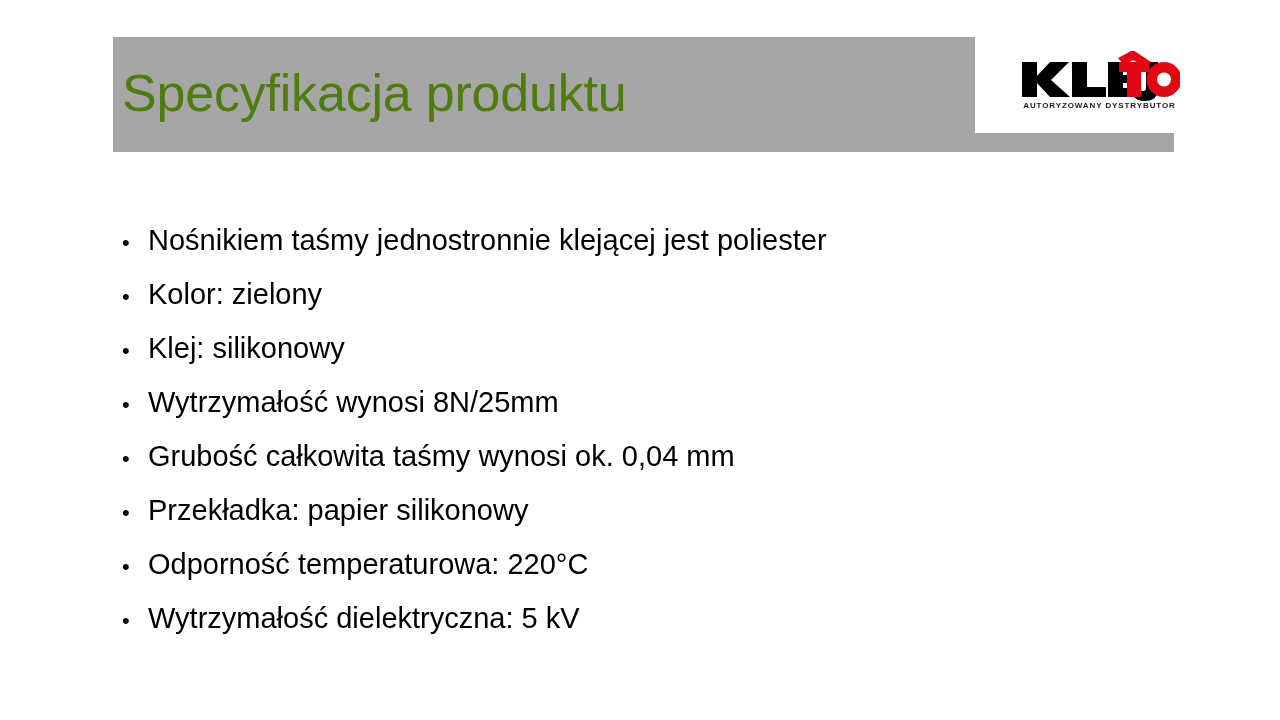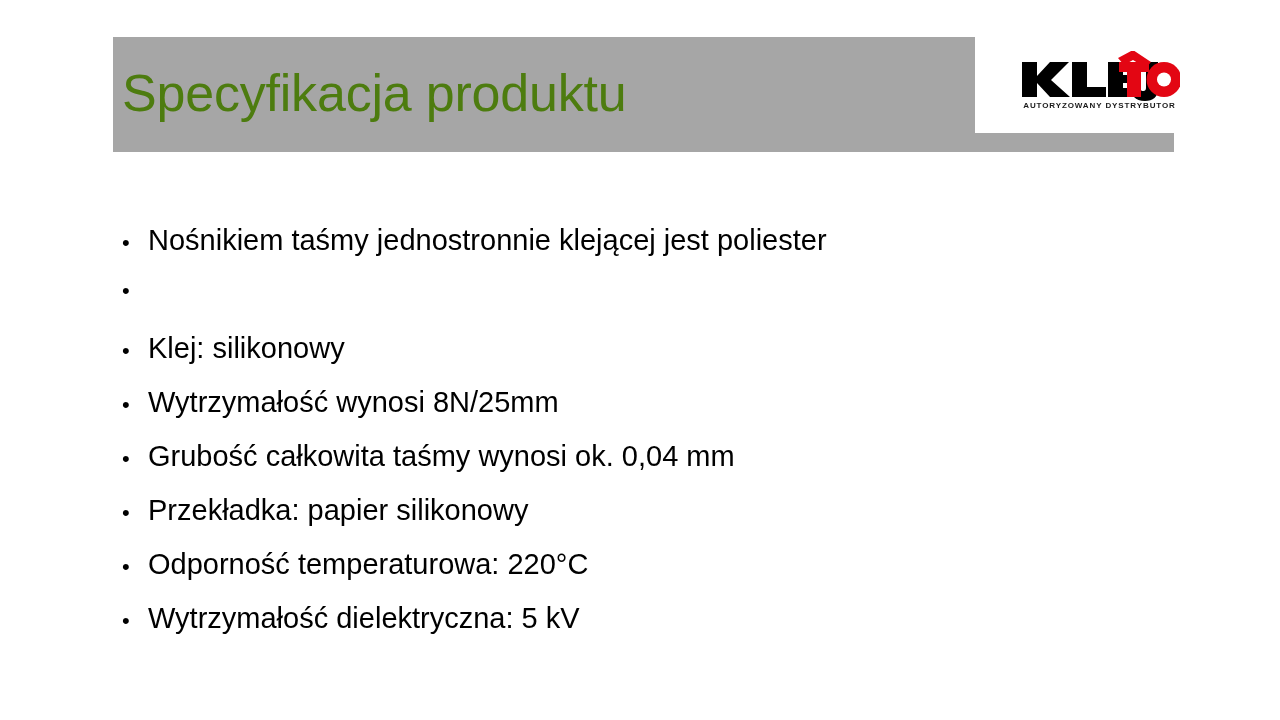--- a/index.html
+++ b/index.html
@@ -155,20 +155,21 @@
 
   <div class="bullet-list">
 
     <div class="bullet-item">
       <span class="bullet-marker">•</span>
       <span class="bullet-text">Nośnikiem taśmy jednostronnie klejącej jest poliester</span>
     </div>
 
     <div class="bullet-item">
       <span class="bullet-marker">•</span>
+      <span class="bullet-text">Kolor: zielony</span>
     </div>
 
     <div class="bullet-item">
       <span class="bullet-marker">•</span>
       <span class="bullet-text">Klej: silikonowy</span>
     </div>
 
     <div class="bullet-item">
       <span class="bullet-marker">•</span>
       <span class="bullet-text">Wytrzymałość wynosi 8N/25mm</span>

